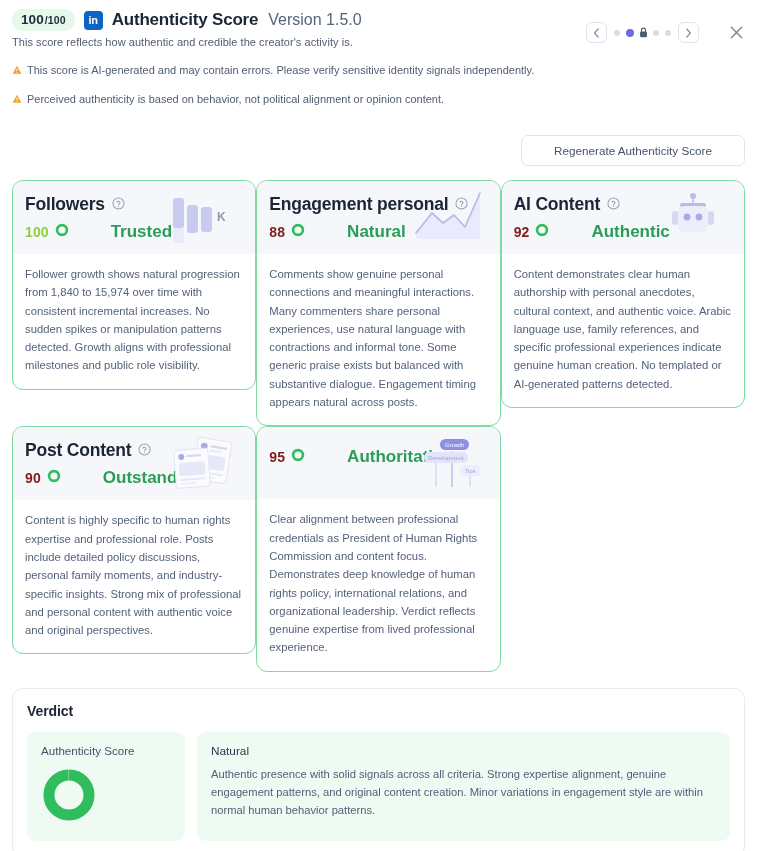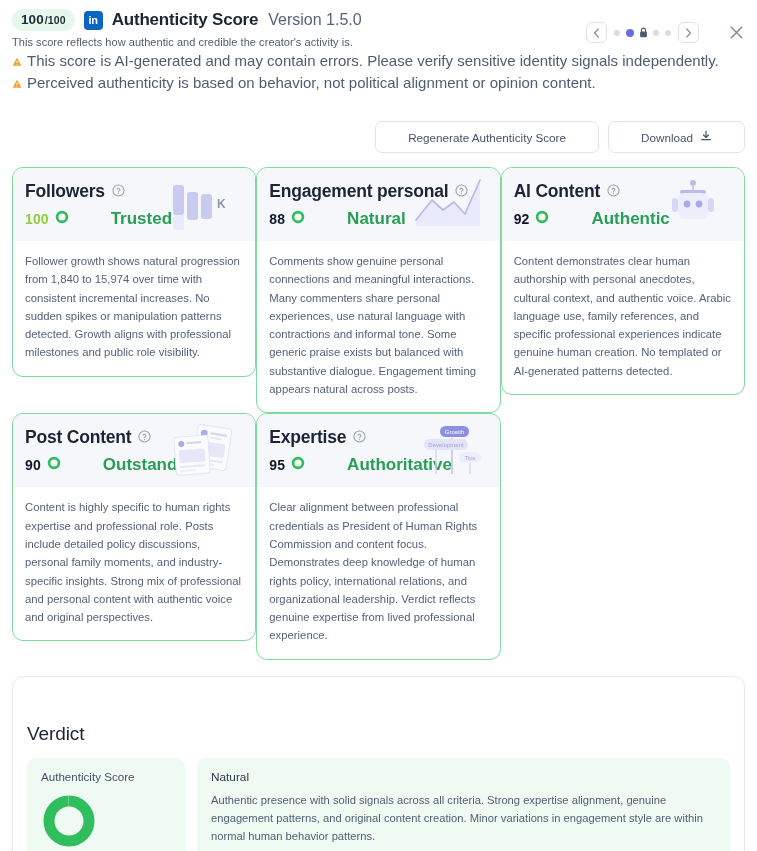--- a/index.html
+++ b/index.html
@@ -25,21 +25,21 @@
     width: 19px; height: 19px; border-radius: 4px;
     background: #0a66c2; color: #fff;
     font-size: 11px; font-weight: 700; line-height: 19px;
     text-align: center; font-family: "Liberation Sans", sans-serif;
     letter-spacing: -0.3px;
   }
   .app-title { font-size: 17px; font-weight: 700; color: #1c2536; letter-spacing: -.2px; }
   .app-version { font-size: 16px; color: #55647a; font-weight: 400; margin-left: 1px; }
 
   .subtitle { font-size: 11px; color: #4f5d72; margin-top: 4px; letter-spacing: .05px; }
-  .warn-line { display: flex; align-items: flex-start; gap: 5px; font-size: 15px; color: #4f5d72; margin-top: 4px; }
+  .warn-line { display: flex; align-items: flex-start; gap: 5px; font-size: 11px; color: #4f5d72; margin-top: 16px; }
   .warn-ico { flex: 0 0 auto; margin-top: 1px; }
 
   
   .pager { position: absolute; right: 58px; top: 22px; display: flex; align-items: center; gap: 7px; }
   .pg-btn {
     width: 21px; height: 21px; border: 1px solid #dde3ea; border-radius: 6px;
     background: #fff; color: #6b7a90; font-size: 10px;
     display: flex; align-items: center; justify-content: center; cursor: pointer;
   }
   .dots { display: flex; align-items: center; gap: 6px; }
@@ -69,32 +69,32 @@
     border: 1.3px solid #7ddba0; border-radius: 11px; background: #fff;
     overflow: hidden;
   }
   .card-head {
     background: #f6f7fa; padding: 13px 12px 12px 12px;
     position: relative; min-height: 72px;
   }
   .card-title { font-size: 17.5px; font-weight: 700; color: #1c2536; display: flex; align-items: center; gap: 7px; letter-spacing: -.2px; }
   .help-ico { color: #8b97a9; flex: 0 0 auto; }
   .card-score { display: flex; align-items: center; gap: 6px; margin-top: 7px; }
-  .score-num { font-size: 14px; font-weight: 700; color: #0f172a; letter-spacing: .1px; }
+  .score-num { font-size: 14px; font-weight: 700; color: #7f1d1d; letter-spacing: .1px; }
   .score-num.lime { color: #8fce3c; }
   .score-label { font-size: 17px; color: #2a9d56; font-weight: 700; margin-left: 36px; }
   .head-art { position: absolute; right: 12px; top: 8px; width: 78px; height: 58px; }
   .card-body { padding: 11px 12px 14px 12px; font-size: 11.3px; line-height: 1.62; color: #54627a; }
 
   
   .verdict {
     margin: 16px 12px 0 12px; border: 1px solid #e7ebf1; border-radius: 11px;
     background: #fff; padding: 14px 14px 16px 14px;
   }
-  .verdict-title { font-size: 19px; font-weight: 400; color: #1c2536; letter-spacing: -.1px; margin-top: 32px; }
+  .verdict-title { font-size: 14px; font-weight: 700; color: #1c2536; letter-spacing: -.1px; }
   .verdict-row { display: flex; gap: 12px; margin-top: 13px; align-items: stretch; }
   .v-score-box {
     background: #effaf2; border-radius: 9px; padding: 12px 14px 14px 14px;
     width: 158px; flex: 0 0 158px;
   }
   .v-score-label { font-size: 11.6px; color: #44526a; }
   .v-score-inner { display: flex; align-items: center; gap: 11px; margin-top: 10px; }
   .v-text-box { flex: 1; background: #effaf2; border-radius: 9px; padding: 12px 14px 14px 14px; }
   .v-text-title { font-size: 11.8px; color: #2c3a50; margin-bottom: 7px; }
   .v-text-body { font-size: 11.2px; line-height: 1.62; color: #51607a; }
@@ -163,29 +163,20 @@
 
   <div class="close-btn">
     <svg width="15" height="15" viewBox="0 0 16 16">
         <path d="M2.5 2.5 L13.5 13.5 M13.5 2.5 L2.5 13.5" stroke="#7a879b" stroke-width="1.5" stroke-linecap="round"></path>
       </svg>
   </div>
 </div>
 
 <div class="actions">
   <button class="btn">Regenerate Authenticity Score</button>
-  <button class="btn">
-    <span>Download</span>
-    <span>
-      <svg width="12" height="12" viewBox="0 0 14 14">
-          <path d="M7 1.4 V8.4 M4.1 5.8 L7 8.7 L9.9 5.8" stroke="#46536a" stroke-width="1.4" fill="none" stroke-linecap="round" stroke-linejoin="round"></path>
-          <path d="M2 11.2 H12" stroke="#46536a" stroke-width="1.6" stroke-linecap="round"></path>
-        </svg>
-    </span>
-  </button>
 </div>
 
 <div class="grid">
 
   <div class="card">
     <div class="card-head">
       <div class="card-title">
         <span>Followers</span>
         <span class="help-ico">
           <svg width="13" height="13" viewBox="0 0 14 14">
@@ -326,30 +317,20 @@
             <rect x="14" y="47" width="16" height="2" rx="1" fill="#eceefc"></rect>
           </g>
         </svg>
       </div>
     </div>
     <div class="card-body">Content is highly specific to human rights expertise and professional role. Posts include detailed policy discussions, personal family moments, and industry-specific insights. Strong mix of professional and personal content with authentic voice and original perspectives.</div>
   </div>
 
   <div class="card">
     <div class="card-head">
-      <div class="card-title">
-        <span>Expertise</span>
-        <span class="help-ico">
-          <svg width="13" height="13" viewBox="0 0 14 14">
-              <circle cx="7" cy="7" r="6" fill="none" stroke="#96a1b2" stroke-width="1.1"></circle>
-              <path d="M5.4 5.5a1.7 1.7 0 0 1 3.2.7c0 1-1.5 1.2-1.6 2.1" stroke="#96a1b2" stroke-width="1.1" fill="none" stroke-linecap="round"></path>
-              <circle cx="7" cy="10" r=".65" fill="#96a1b2"></circle>
-            </svg>
-        </span>
-      </div>
       <div class="card-score">
         <span class="score-num">95</span>
         <span>
           <svg width="14" height="14" viewBox="0 0 16 16">
               <circle cx="8" cy="8" r="5.6" fill="none" stroke="#2fbd5e" stroke-width="3"></circle>
             </svg>
         </span>
         <span class="score-label">Authoritative</span>
       </div>
       <div class="head-art">

